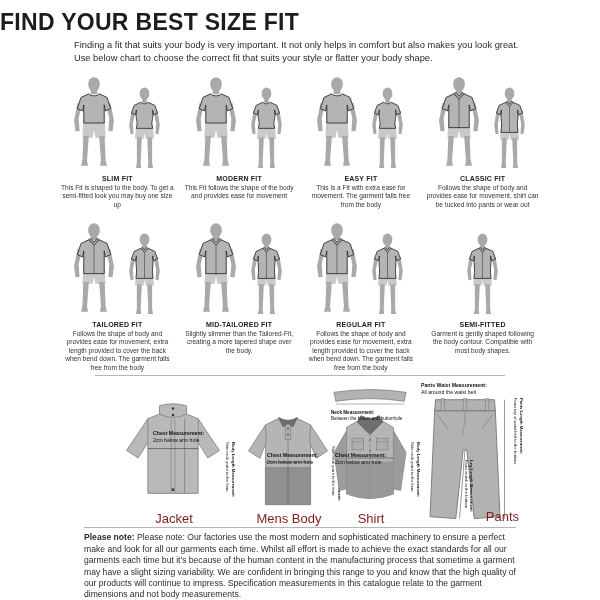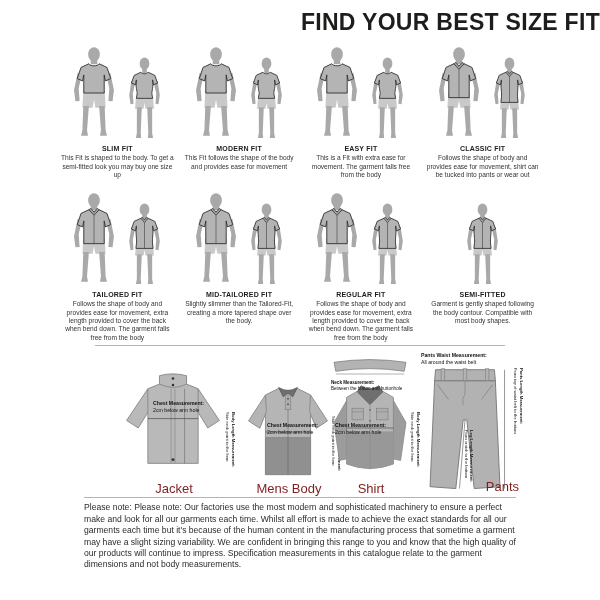--- a/index.html
+++ b/index.html
@@ -1,20 +1,20 @@
 <!DOCTYPE html>
 <html><head>
 <meta charset="utf-8">
 <style>
   html,body{margin:0;padding:0;}
   body{
     width:600px;height:600px;background:#ffffff;overflow:hidden;
     font-family:"Liberation Sans", sans-serif;color:#2b2b2b;position:relative;
   }
-  .header{text-align:right;padding-top:10px;padding-left:24px;}
+  .header{text-align:left;padding-top:10px;}
   .title{font-size:23px;font-weight:700;color:#1d1d1b;letter-spacing:.3px;line-height:1.05;}
   .subtitle{width:452px;margin:5px auto 0;font-size:9.3px;line-height:1.34;color:#2b2b2b;}
 
   .fits-grid{width:484px;margin:8px auto 0;display:grid;grid-template-columns:repeat(4,1fr);column-gap:3px;row-gap:2px;}
   .fit-cell{text-align:center;}
   .r1{height:144px;}
   .fit-figures{height:100px;display:flex;justify-content:center;align-items:flex-end;gap:2px;}
   .fit-name{font-size:7px;font-weight:700;color:#1d1d1b;margin-top:3px;letter-spacing:.2px;}
   .fit-desc{font-size:6.6px;line-height:1.28;color:#333;margin-top:2px;padding:0 3px;}
 
@@ -43,21 +43,21 @@
   .vtext{position:absolute;writing-mode:vertical-rl;font-size:4.2px;line-height:1.35;color:#111;letter-spacing:0;}
   .vtext span{display:block;white-space:nowrap;}
   .vtext .b1{font-weight:700;}
   .vt-jacket{right:-3px;top:40px;}
   .vt-polo{right:-5px;top:34px;}
   .vt-shirt{right:-4px;top:56px;}
   .vt-pants{right:-9px;top:16px;}
   .vt-leg{left:44px;bottom:14px;}
 
   .note{width:432px;margin:4px auto 0;font-size:8.6px;line-height:1.33;color:#2b2b2b;text-align:left;}
-  .note .b1{font-weight:400;}
+  .note .b1{font-weight:700;}
 </style>
 </head>
 <body>
 
 <svg width="0" height="0" style="position:absolute" aria-hidden="true">
   <defs>
     <symbol id="man-tee" viewBox="0 0 56 100">
       <ellipse cx="28" cy="8.5" rx="6.3" ry="7.8" fill="#a9a9a9"></ellipse>
       <rect x="24.5" y="13" width="7" height="6" fill="#a9a9a9"></rect>
       <path d="M10.5 28 L6.5 47 L8 59 L12.5 58.5 L11.5 45 L14.5 32 Z" fill="#a9a9a9"></path>
@@ -99,20 +99,21 @@
       <path d="M32.5 62.5 L32.5 90 L33.5 95.5 L27.7 95.5 L28.2 90 L27 62.5 Z" fill="#a9a9a9"></path>
       <path d="M12.5 26 L20 22.5 C21.3 24.8 26.7 24.8 28 22.5 L35.5 26 L38.5 34.5 L33.8 36.5 L33 31 C34.2 39 32.5 44 32.8 49 L33.5 56 L14.5 56 L15.2 49 C15.5 44 13.8 39 15 31 L14.2 36.5 L9.5 34.5 Z" fill="#b4b4b4" stroke="#333" stroke-width="1" stroke-linejoin="round"></path>
       <path d="M20 22.5 L24 27.5 L28 22.5 L26.5 21.3 L24 24.2 L21.5 21.3 Z" fill="#9c9c9c" stroke="#333" stroke-width="0.7" stroke-linejoin="round"></path>
       <line x1="24" y1="27.5" x2="24" y2="56" stroke="#333" stroke-width="0.6"></line>
     </symbol>
   </defs>
 </svg>
 
 <div class="header">
   <div class="title">FIND YOUR BEST SIZE FIT</div>
+  <div class="subtitle">Finding a fit that suits your body is very important. It not only helps in comfort but also makes you look great. Use below chart to choose the correct fit that suits your style or flatter your body shape.</div>
 </div>
 
 <div class="fits-grid">
 
   <div class="fit-cell r1">
     <div class="fit-figures">
       <svg width="52" height="98">
           <use href="#man-tee"></use>
         </svg>
       <svg width="45" height="90">

